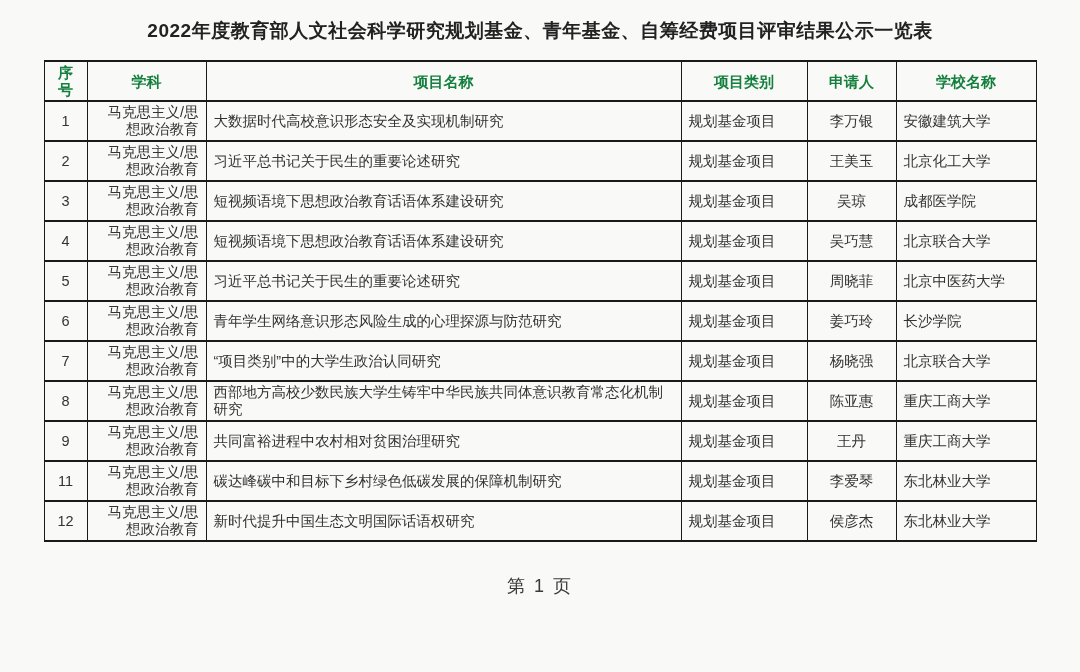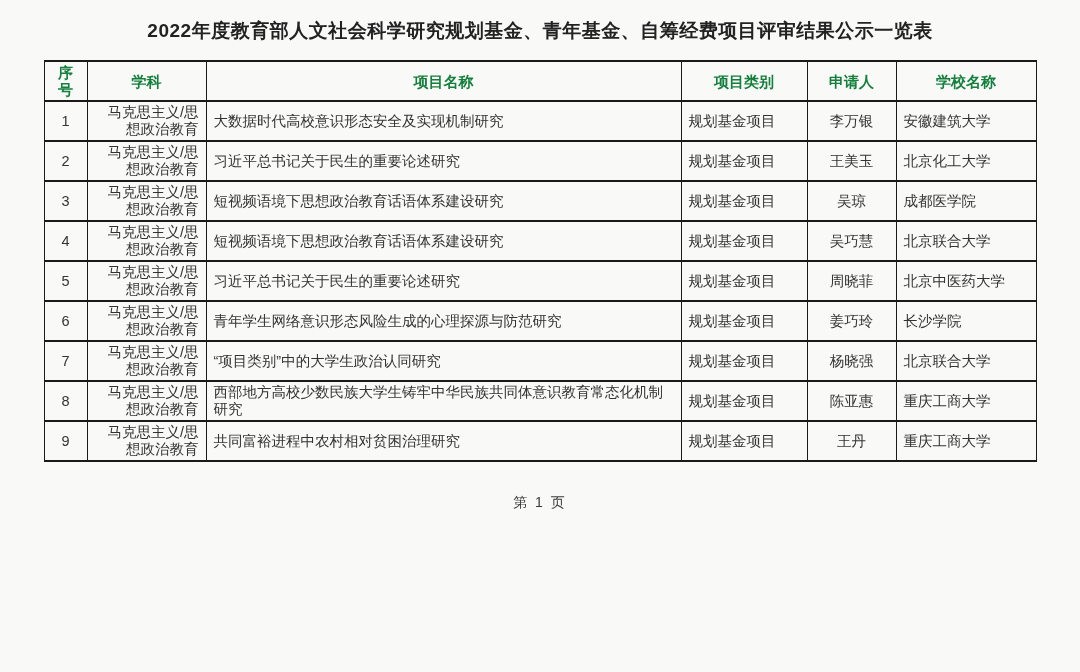--- a/index.html
+++ b/index.html
@@ -47,21 +47,21 @@
   table.results td { height: 36px; }
   td.c-no { text-align: center; padding: 2px 2px; }
   td.c-subject { text-align: right; padding: 2px 5px; }
   td.c-project { text-align: left; }
   td.c-category { text-align: left; margin-left: 12px; }
   td.c-applicant { text-align: center; }
   td.c-school { text-align: left; }
   .page-footer {
     text-align: center;
     margin-top: 32px;
-    font-size: 14px;
+    font-size: 18px;
     color: #3a3a3a;
     letter-spacing: 2px;
   }
 </style>
 </head>
 <body>
 
 <div class="page">
 
   <div class="doc-title">2022年度教育部人文社会科学研究规划基金、青年基金、自筹经费项目评审结果公示一览表</div>
@@ -151,18 +151,34 @@
           <td class="c-school">重庆工商大学</td>
         </tr>
         <tr>
           <td class="c-no">9</td>
           <td class="c-subject">马克思主义/思想政治教育</td>
           <td class="c-project">共同富裕进程中农村相对贫困治理研究</td>
           <td class="c-category">规划基金项目</td>
           <td class="c-applicant">王丹</td>
           <td class="c-school">重庆工商大学</td>
         </tr>
+        <tr>
+          <td class="c-no">11</td>
+          <td class="c-subject">马克思主义/思想政治教育</td>
+          <td class="c-project">碳达峰碳中和目标下乡村绿色低碳发展的保障机制研究</td>
+          <td class="c-category">规划基金项目</td>
+          <td class="c-applicant">李爱琴</td>
+          <td class="c-school">东北林业大学</td>
+        </tr>
+        <tr>
+          <td class="c-no">12</td>
+          <td class="c-subject">马克思主义/思想政治教育</td>
+          <td class="c-project">新时代提升中国生态文明国际话语权研究</td>
+          <td class="c-category">规划基金项目</td>
+          <td class="c-applicant">侯彦杰</td>
+          <td class="c-school">东北林业大学</td>
+        </tr>
       </tbody>
   </table>
 
   <div class="page-footer">第 1 页</div>
 
 </div>
 
 </body></html>

